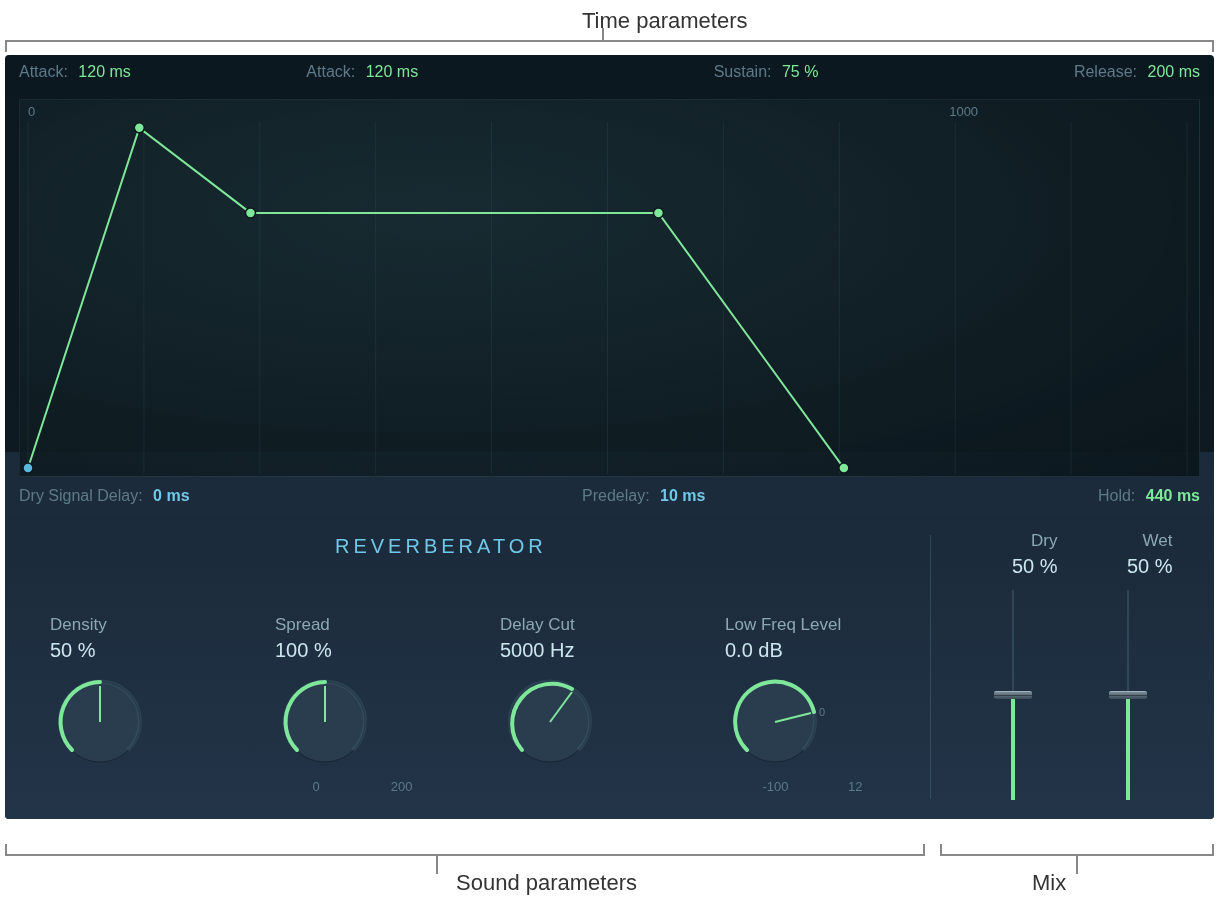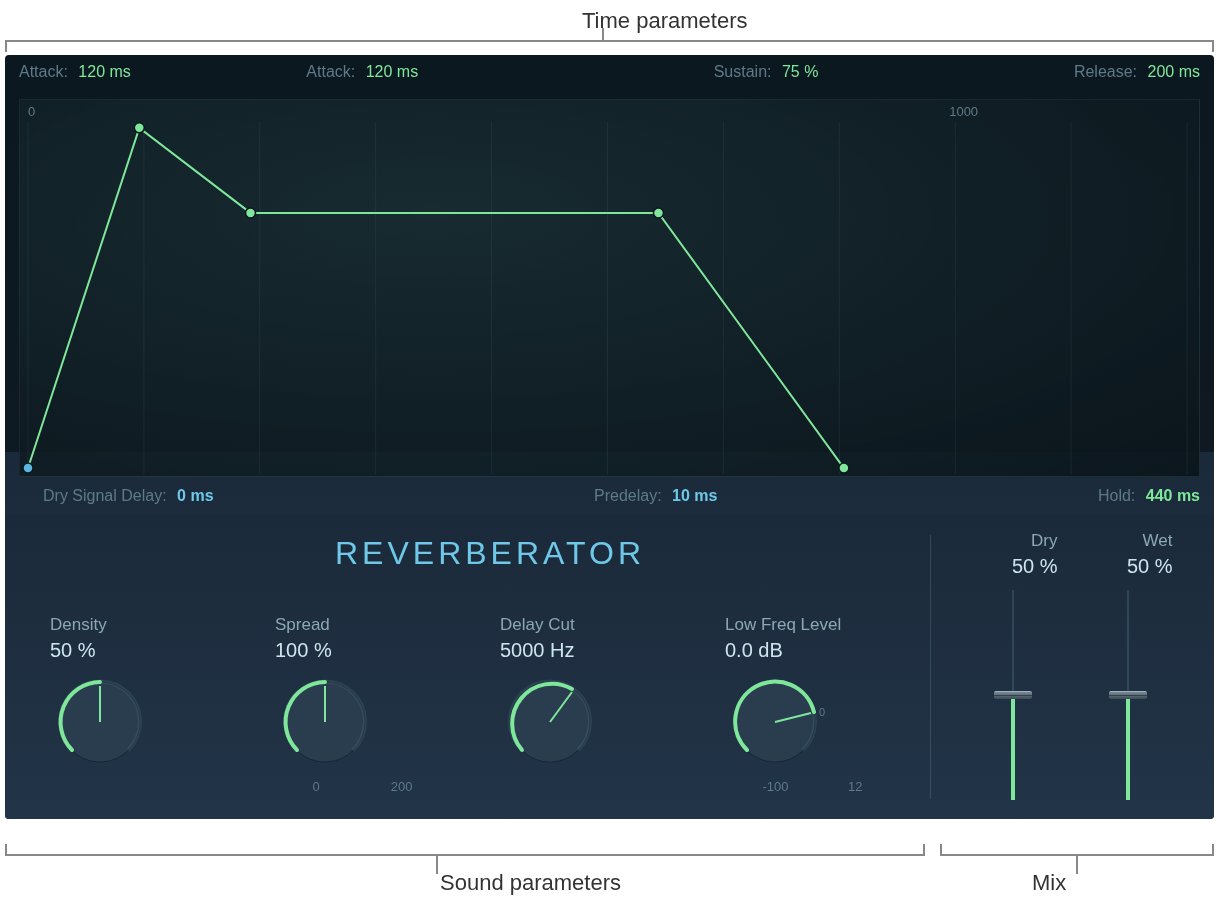--- a/index.html
+++ b/index.html
@@ -88,40 +88,40 @@
   
   .time-row2 {
     position: absolute;
     top: 432px;
     left: 14px;
     right: 14px;
     display: flex;
     justify-content: space-between;
     font-size: 16px;
   }
-  .time-row2 .label { color: #5d7a88; margin-right: 6px; margin-left: 24px;}
+  .time-row2 .label { color: #5d7a88; margin-right: 6px;}
   .time-row2 .value { color: #6fc8e8; font-weight: bold; }
   .time-row2 .value.green { color: #7fe79a; }
 
   
   .lower {
     position: absolute;
     top: 460px;
     left: 0;
     right: 0;
     bottom: 0;
     background: linear-gradient(180deg, #1b2a3a 0%, #223448 100%);
   }
 
   .plugin-title {
     position: absolute;
     top: 20px;
     left: 330px;
     color: #6fc8e8;
-    font-size: 32px;
+    font-size: 20px;
     letter-spacing: 4px;
     font-weight: 300;
   }
 
   .divider {
     position: absolute;
     top: 20px;
     bottom: 20px;
     left: 925px;
     width: 1px;
@@ -398,19 +398,19 @@
         </div>
       </div>
     </div>
   </div>
 </div>
 
 <div class="callout-line" style="top:854px; left:5px; width:920px; height:2px;"></div>
 <div class="callout-line" style="top:844px; left:5px; width:2px; height:10px;"></div>
 <div class="callout-line" style="top:844px; left:923px; width:2px; height:10px;"></div>
 <div class="callout-line" style="top:856px; left:436px; width:2px; height:18px;"></div>
-<div class="callout" style="top:870px; left:440px;">Sound parameters</div>
+<div class="callout" style="top:870px; left:456px;">Sound parameters</div>
 
 <div class="callout-line" style="top:854px; left:940px; width:274px; height:2px;"></div>
 <div class="callout-line" style="top:844px; left:940px; width:2px; height:10px;"></div>
 <div class="callout-line" style="top:844px; left:1212px; width:2px; height:10px;"></div>
 <div class="callout-line" style="top:856px; left:1076px; width:2px; height:18px;"></div>
 <div class="callout" style="top:870px; left:1032px;">Mix</div>
 
 </body></html>

